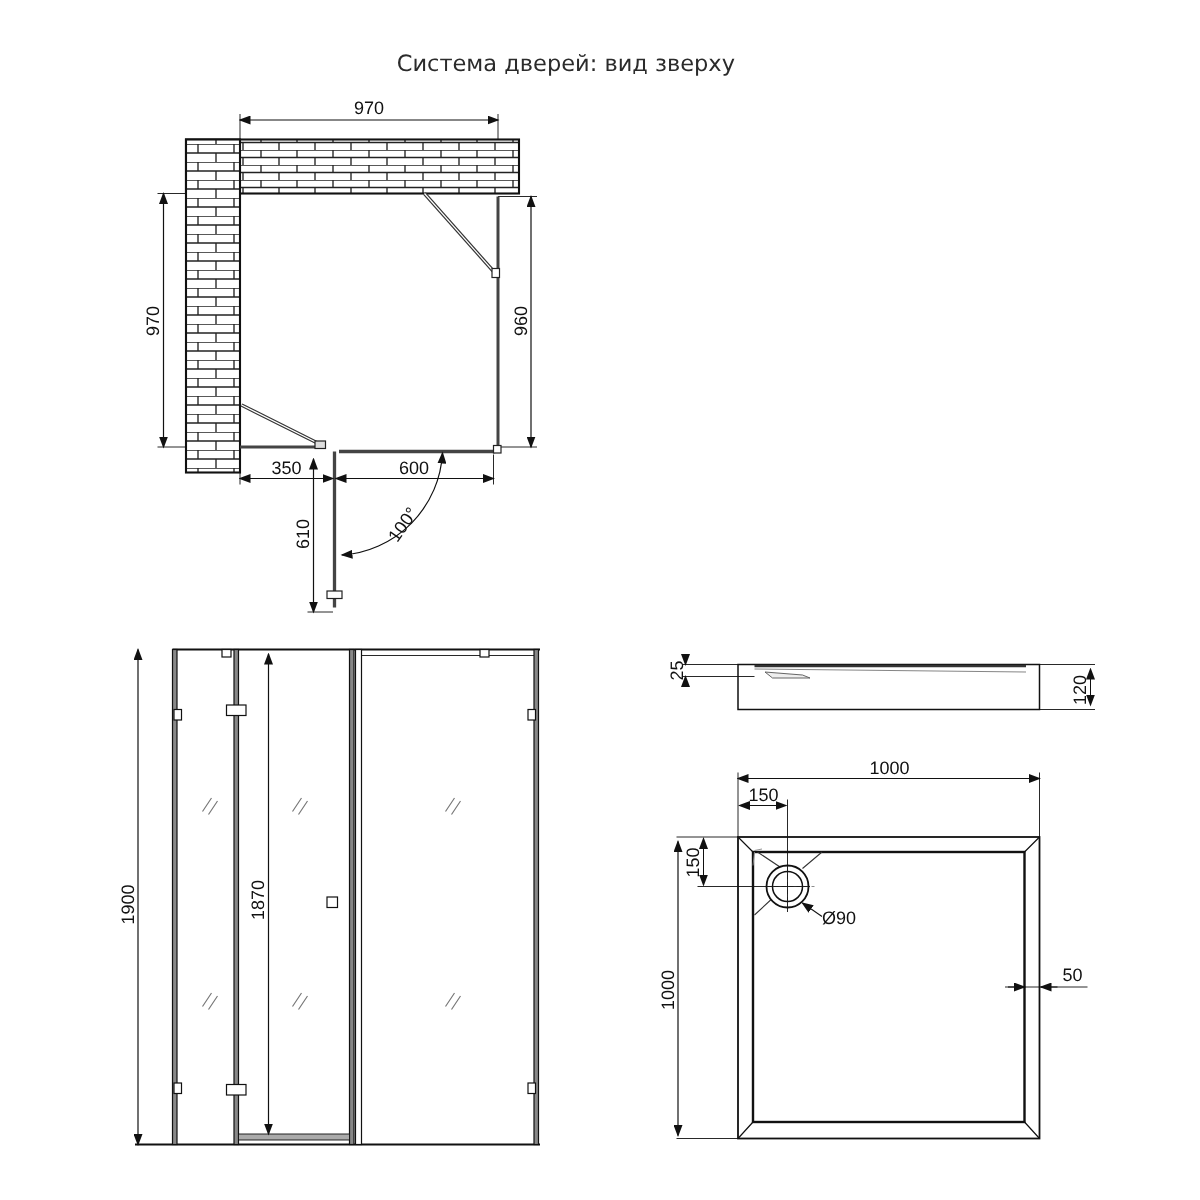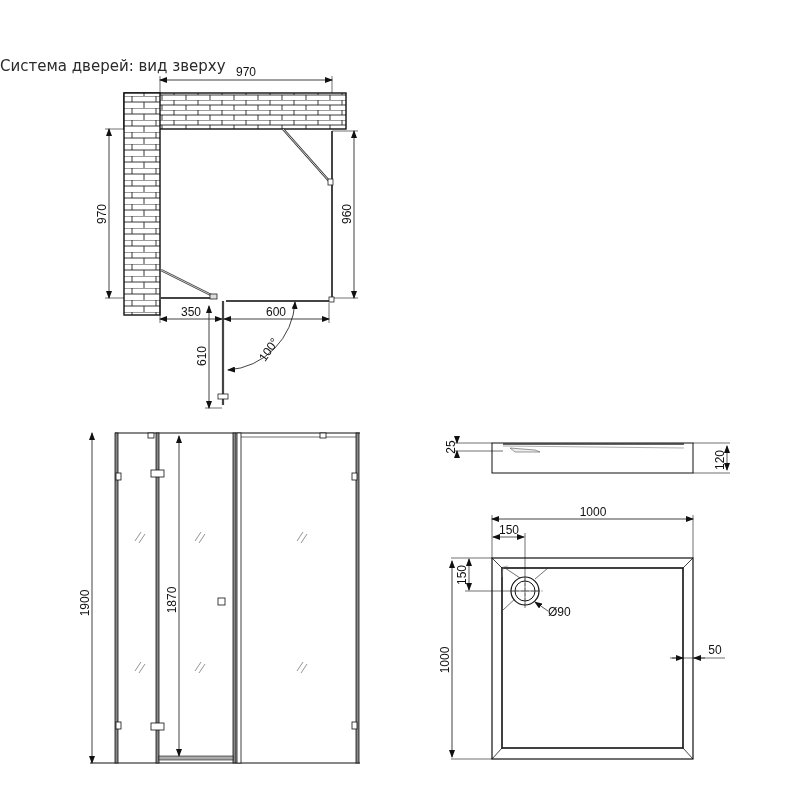--- a/index.html
+++ b/index.html
@@ -1,17 +1,17 @@
 <!DOCTYPE html>
 <html><head>
 <meta charset="utf-8">
 <style>
   html,body{margin:0;padding:0;background:#fff;}
   body{width:800px;height:800px;position:relative;overflow:hidden;font-family:"Liberation Sans",sans-serif;}
-  .title{position:absolute;left:0;width:490px;top:33px;text-align:left;font-size:15px;color:#2b2b2b;font-family:"DejaVu Sans",sans-serif;margin-top:24px;}
+  .title{position:absolute;left:0;width:490px;top:33px;text-align:right;font-size:15px;color:#2b2b2b;font-family:"DejaVu Sans",sans-serif;}
   svg{position:absolute;left:0;top:0;}
   .dim{font-family:"Liberation Sans",sans-serif;font-size:12px;fill:#111;}
   .ln{stroke:#111;fill:none;}
 </style>
 </head>
 <body>
 
 <div class="title">Система дверей: вид зверху</div>
 
 <svg width="800" height="800" viewBox="0 0 800 800">

